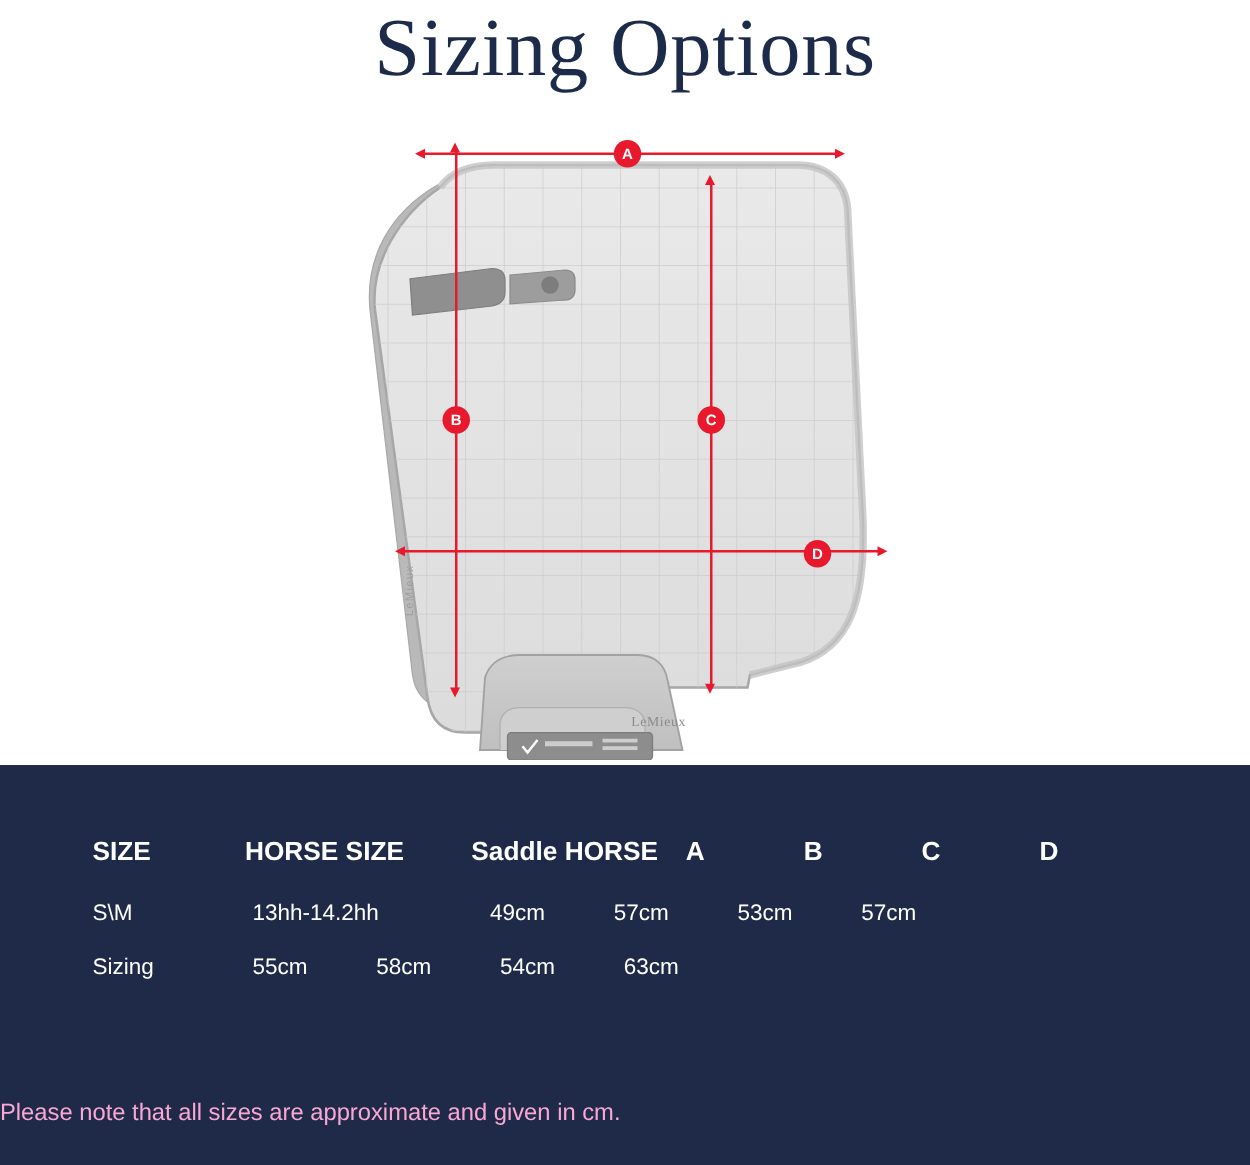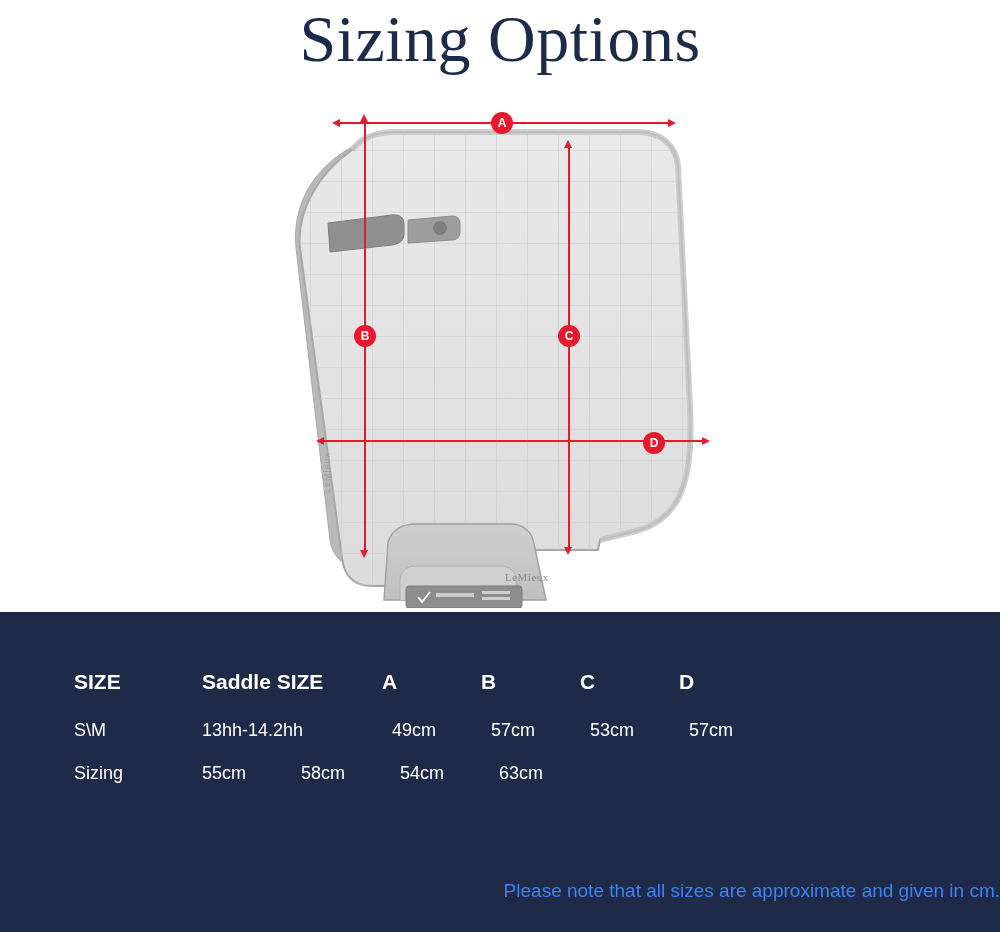--- a/index.html
+++ b/index.html
@@ -145,23 +145,23 @@
   .c-size   { width: 128px; }
   .c-horse  { width: 190px; }
   .c-saddle { width: 180px; }
   .c-a, .c-b, .c-c, .c-d { width: 99px; }
 
   .note {
     position: absolute;
     left: 0;
     top: 268px;
     width: 1000px;
-    text-align: right;
+    text-align: left;
     font-size: 19px;
-    color: #3b82f6;
+    color: #f9a8d4;
   }
 
   
   .pad-svg { position: absolute; left: 0; top: 0; }
 </style>
 </head>
 <body>
 
 <div class="page">
 
@@ -279,21 +279,22 @@
       <div class="badge badge-c">C</div>
       <div class="badge badge-d">D</div>
     </div>
   </div>
 
   <div class="panel">
     <div class="table">
 
       <div class="row head">
         <div class="c-size">SIZE</div>
-        <div class="c-saddle">Saddle SIZE</div>
+        <div class="c-horse">HORSE SIZE</div>
+        <div class="c-saddle">Saddle HORSE</div>
         <div class="c-a">A</div>
         <div class="c-b">B</div>
         <div class="c-c">C</div>
         <div class="c-d">D</div>
       </div>
 
       <div class="row body">
         <div class="c-size">S\M</div>
         <div class="c-horse">13hh-14.2hh</div>
         <div class="c-a">49cm</div>

